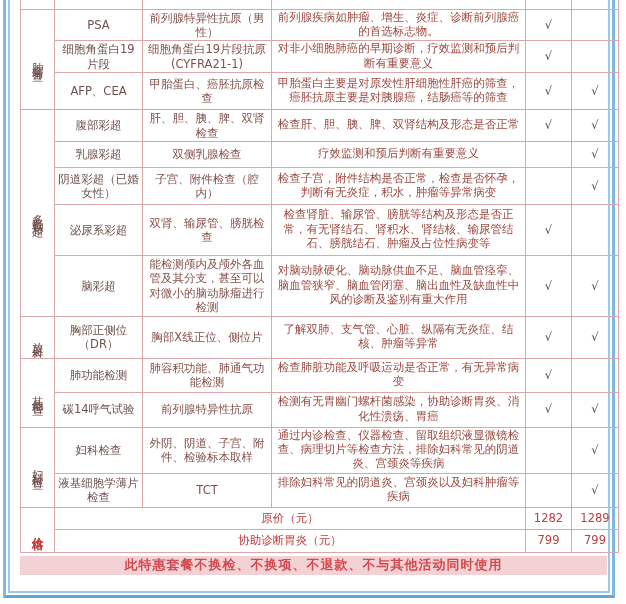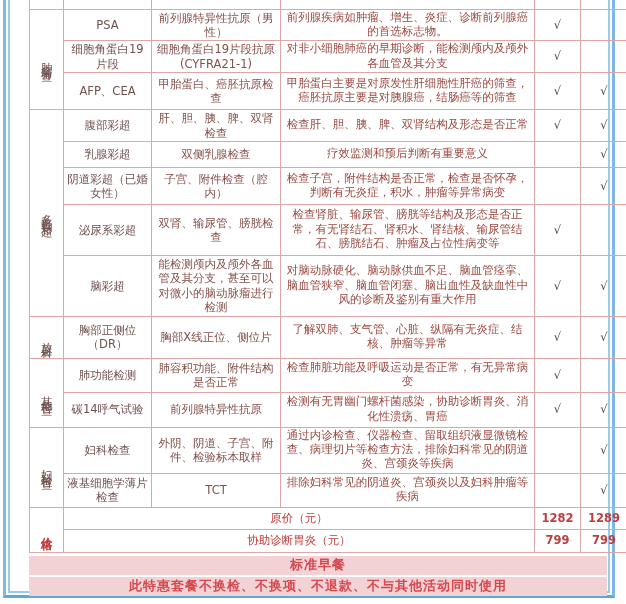--- a/index.html
+++ b/index.html
@@ -8,42 +8,42 @@
     font-family:"DejaVu Sans","Liberation Sans",sans-serif;
   }
   .frame {
     position:absolute; top:0; left:3px; width:612px; height:598px;
     border-left:3px solid #7db9e3; border-right:3px solid #7db9e3; border-bottom:3px solid #5ea7dc;
     padding:0 2px 2px 2px; box-sizing:border-box;
   }
   .frame-inner {
     height:100%; box-sizing:border-box;
     border-left:2px solid #9ccaec; border-right:2px solid #9ccaec; border-bottom:2px solid #9ccaec;
-    padding:0 1px 3px 19px; background:#ffffff;
+    padding:0 1px 3px 10px; background:#ffffff;
   }
   table.pkg {
     width:100%; border-collapse:collapse; table-layout:fixed;
     color:#7d4a43;
   }
   table.pkg td {
     border:1px solid #dba7a7; text-align:center; vertical-align:middle;
     padding:1px 2px; font-size:11.5px; line-height:1.25; overflow:hidden;
   }
   td.cat {
     writing-mode:vertical-rl; text-orientation:upright;
     font-size:13px; letter-spacing:3px; color:#6e4f4b; padding:2px 0;
   }
   td.name { font-size:12px; color:#6e514d; }
   td.detail { font-size:12px; color:#84504a;margin-left:20px; }
   td.desc { font-size:11.5px; color:#9a4a41;font-family:Liberation Mono, monospace; }
   td.chk { font-size:13px; color:#4a4a4a; }
   tr.partial td { border-top:none; }
   td.price-cat { color:#c03a3a; font-weight:bold; font-size:14px; letter-spacing:2px; }
   td.price-label { color:#c03a3a; font-weight:normal; font-size:13px; }
-  td.price-val { color:#bd3e3e; font-weight:bold; font-size:13px;margin-top:17px; }
+  td.price-val { color:#bd3e3e; font-weight:normal; font-size:13px;margin-top:17px; }
   .banners { margin-top:3px; }
   .banner {
     height:19px; margin-top:2px; background:#f3d2d5;
     display:flex; align-items:center; justify-content:center;
     color:#d4494f; font-weight:bold; font-size:13px; letter-spacing:1px;
   }
 </style>
 </head>
 <body>
 
@@ -74,21 +74,21 @@
         <td class="cat" rowspan="3">肿瘤筛查</td>
         <td class="name">PSA</td>
         <td class="detail">前列腺特异性抗原（男性）</td>
         <td class="desc">前列腺疾病如肿瘤、增生、炎症、诊断前列腺癌的首选标志物。</td>
         <td class="chk">√</td>
         <td class="chk"></td>
       </tr>
       <tr style="height:30px">
         <td class="name">细胞角蛋白19片段</td>
         <td class="detail">细胞角蛋白19片段抗原 (CYFRA21-1)</td>
-        <td class="desc">对非小细胞肺癌的早期诊断，能检测颅内及颅外各血管及其分支</td>
+        <td class="desc">对非小细胞肺癌的早期诊断，疗效监测和预后判断有重要意义</td>
         <td class="chk">√</td>
         <td class="chk"></td>
       </tr>
       <tr style="height:37px">
         <td class="name">AFP、CEA</td>
         <td class="detail">甲胎蛋白、癌胚抗原检查</td>
         <td class="desc">甲胎蛋白主要是对原发性肝细胞性肝癌的筛查，癌胚抗原主要是对胰腺癌，结肠癌等的筛查</td>
         <td class="chk">√</td>
         <td class="chk">√</td>
       </tr>
@@ -135,21 +135,21 @@
         <td class="name">胸部正侧位（DR）</td>
         <td class="detail">胸部X线正位、侧位片</td>
         <td class="desc">了解双肺、支气管、心脏、纵隔有无炎症、结核、肿瘤等异常</td>
         <td class="chk">√</td>
         <td class="chk">√</td>
       </tr>
 
       <tr style="height:34px">
         <td class="cat" rowspan="2">其他检查</td>
         <td class="name">肺功能检测</td>
-        <td class="detail">肺容积功能、附件结构是否正常</td>
+        <td class="detail">肺容积功能、肺通气功能检测</td>
         <td class="desc">检查肺脏功能及呼吸运动是否正常，有无异常病变</td>
         <td class="chk">√</td>
         <td class="chk"></td>
       </tr>
       <tr style="height:35px">
         <td class="name">碳14呼气试验</td>
         <td class="detail">前列腺特异性抗原</td>
         <td class="desc">检测有无胃幽门螺杆菌感染，协助诊断胃炎、消化性溃疡、胃癌</td>
         <td class="chk">√</td>
         <td class="chk">√</td>
@@ -179,18 +179,17 @@
       </tr>
       <tr style="height:23px">
         <td class="price-label" colspan="3">协助诊断胃炎（元）</td>
         <td class="price-val">799</td>
         <td class="price-val">799</td>
       </tr>
     </tbody>
       </table>
 
     <div class="banners">
-      <div class="banner">标准早餐</div>
       <div class="banner">此特惠套餐不换检、不换项、不退款、不与其他活动同时使用</div>
     </div>
 
   </div>
 </div>
 
 </body></html>

